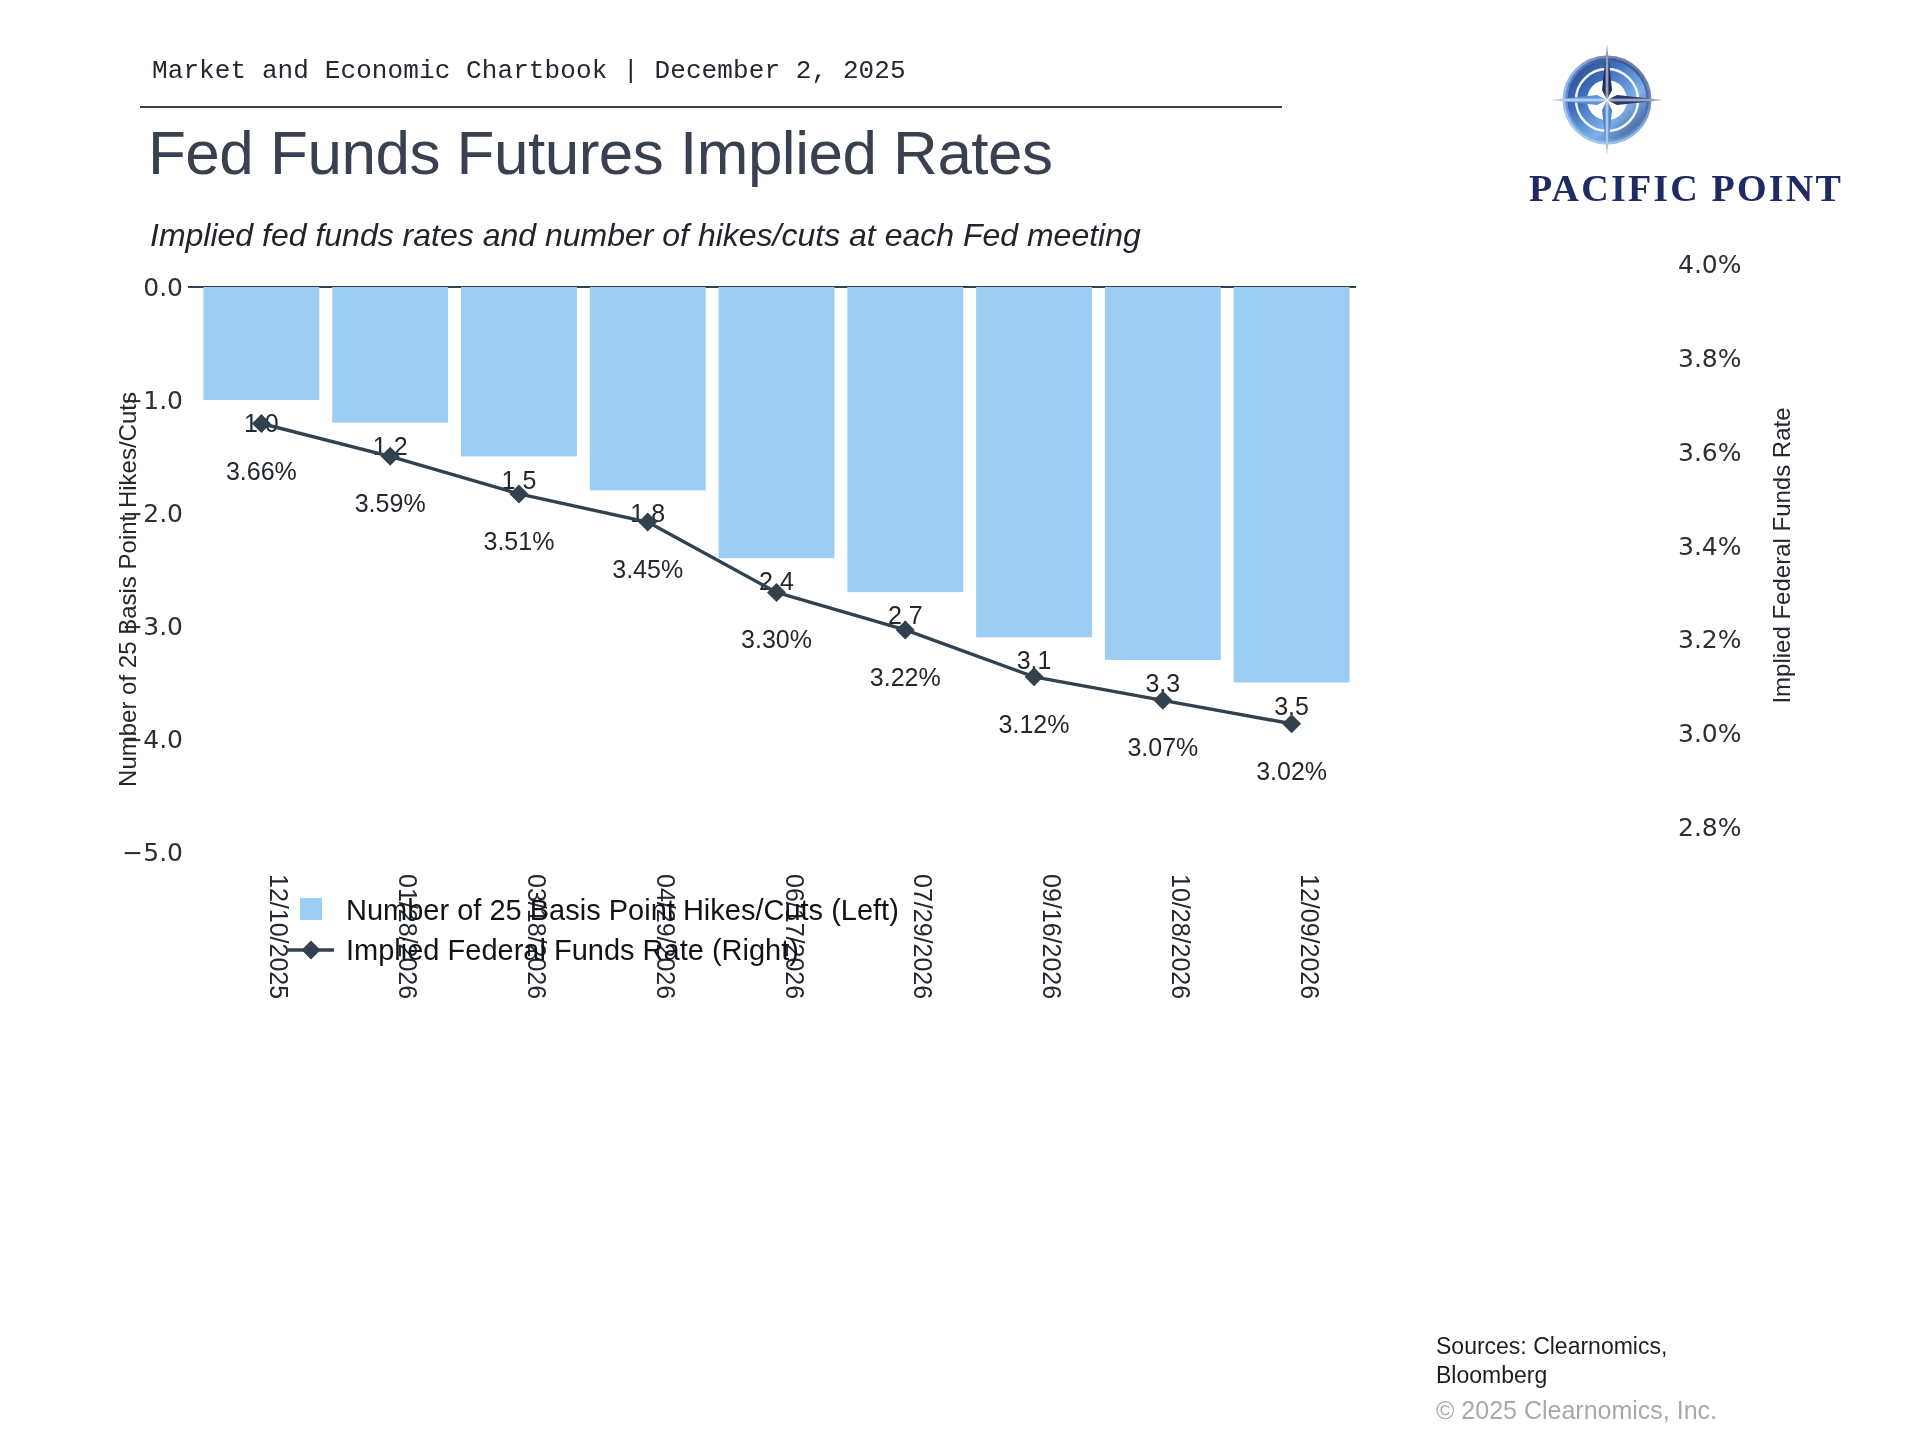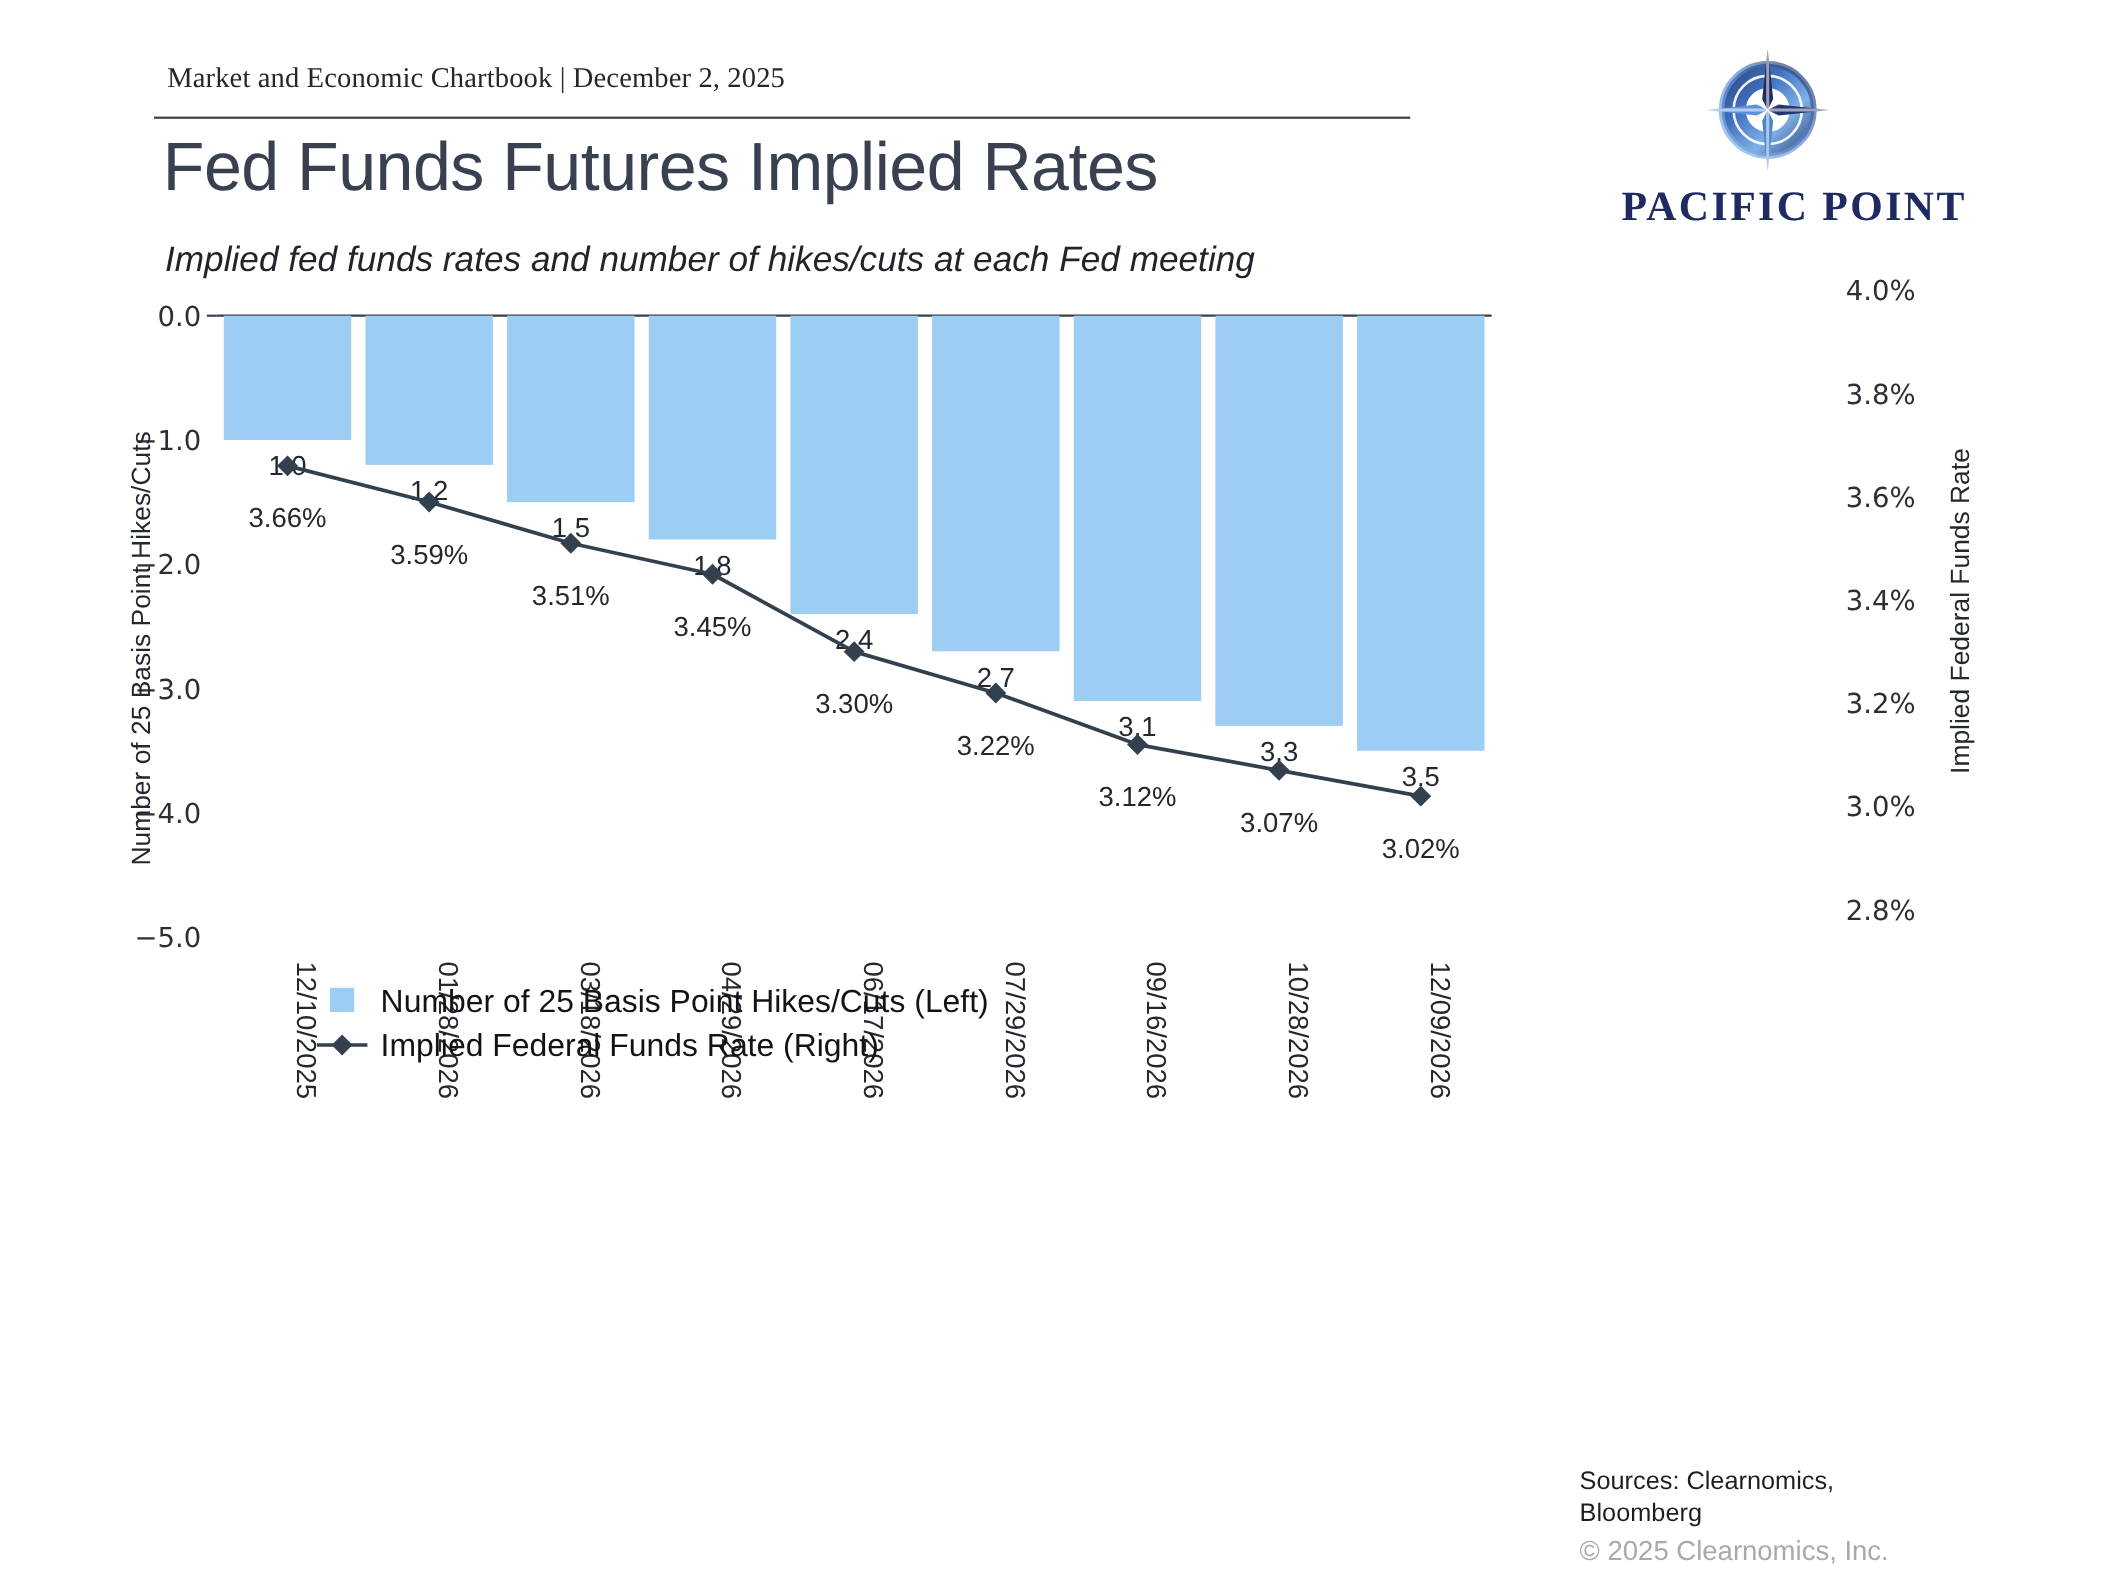--- a/index.html
+++ b/index.html
@@ -7,41 +7,41 @@
     width:1918px;height:1439px;background:#ffffff;
     font-family:"Liberation Sans",sans-serif;color:#2f3542;
     position:relative;overflow:hidden;
   }
   .page{position:absolute;inset:0;}
 
   
   .kicker{
     position:absolute;left:152px;top:56px;
     font-size:26px;letter-spacing:.1px;color:#23272e;
-    font-family:Liberation Serif, serif;
+    font-family:Liberation Mono, monospace;
   }
   .rule{
     position:absolute;left:140px;top:106px;width:1142px;height:2px;
     background:#3a3f4b;
   }
   .title{
     position:absolute;left:148px;top:120px;
     font-size:62px;font-weight:400;color:#394150;
     letter-spacing:-.5px;line-height:1.05;text-align:right;
   }
   .subtitle{
     position:absolute;left:150px;top:206px;
     font-size:32px;font-style:italic;color:#20242b;margin-top:11px;
   }
 
   
   .logo{position:absolute;left:1470px;top:38px;width:400px;height:170px;}
   .logo-mark{position:absolute;left:75px;top:0;width:125px;height:122px;}
   .logo-text{
-    position:absolute;left:4px;top:128px;width:400px;
+    position:absolute;left:16px;top:128px;width:400px;text-align:center;
     font-family:"Liberation Serif",serif;font-weight:700;
     font-size:38px;letter-spacing:2.2px;color:#1f2a63;
   }
 
   
   .chart-wrap{position:absolute;left:0;top:230px;width:1778px;height:1020px;}
   svg.chart{display:block;}
 
   .tick-l{font-family:"DejaVu Sans",sans-serif;font-size:25px;fill:#2b2f36;text-anchor:end;}
   .tick-r{font-family:"DejaVu Sans",sans-serif;font-size:25px;fill:#2b2f36;text-anchor:start;}

